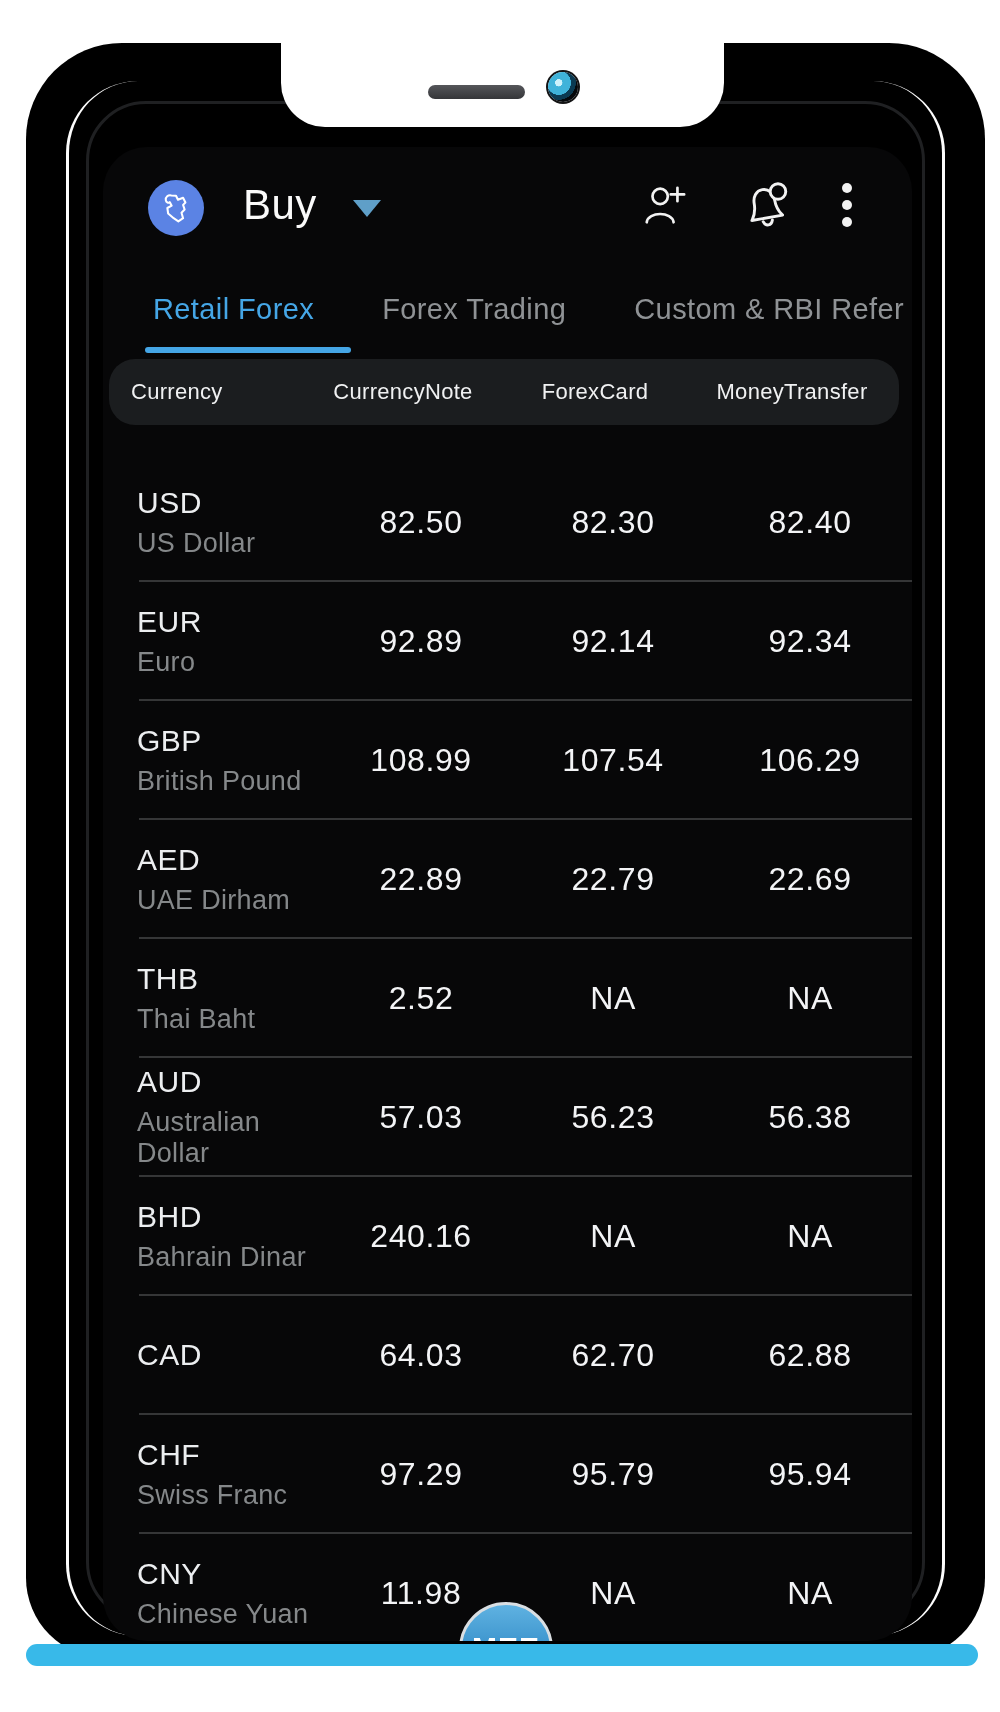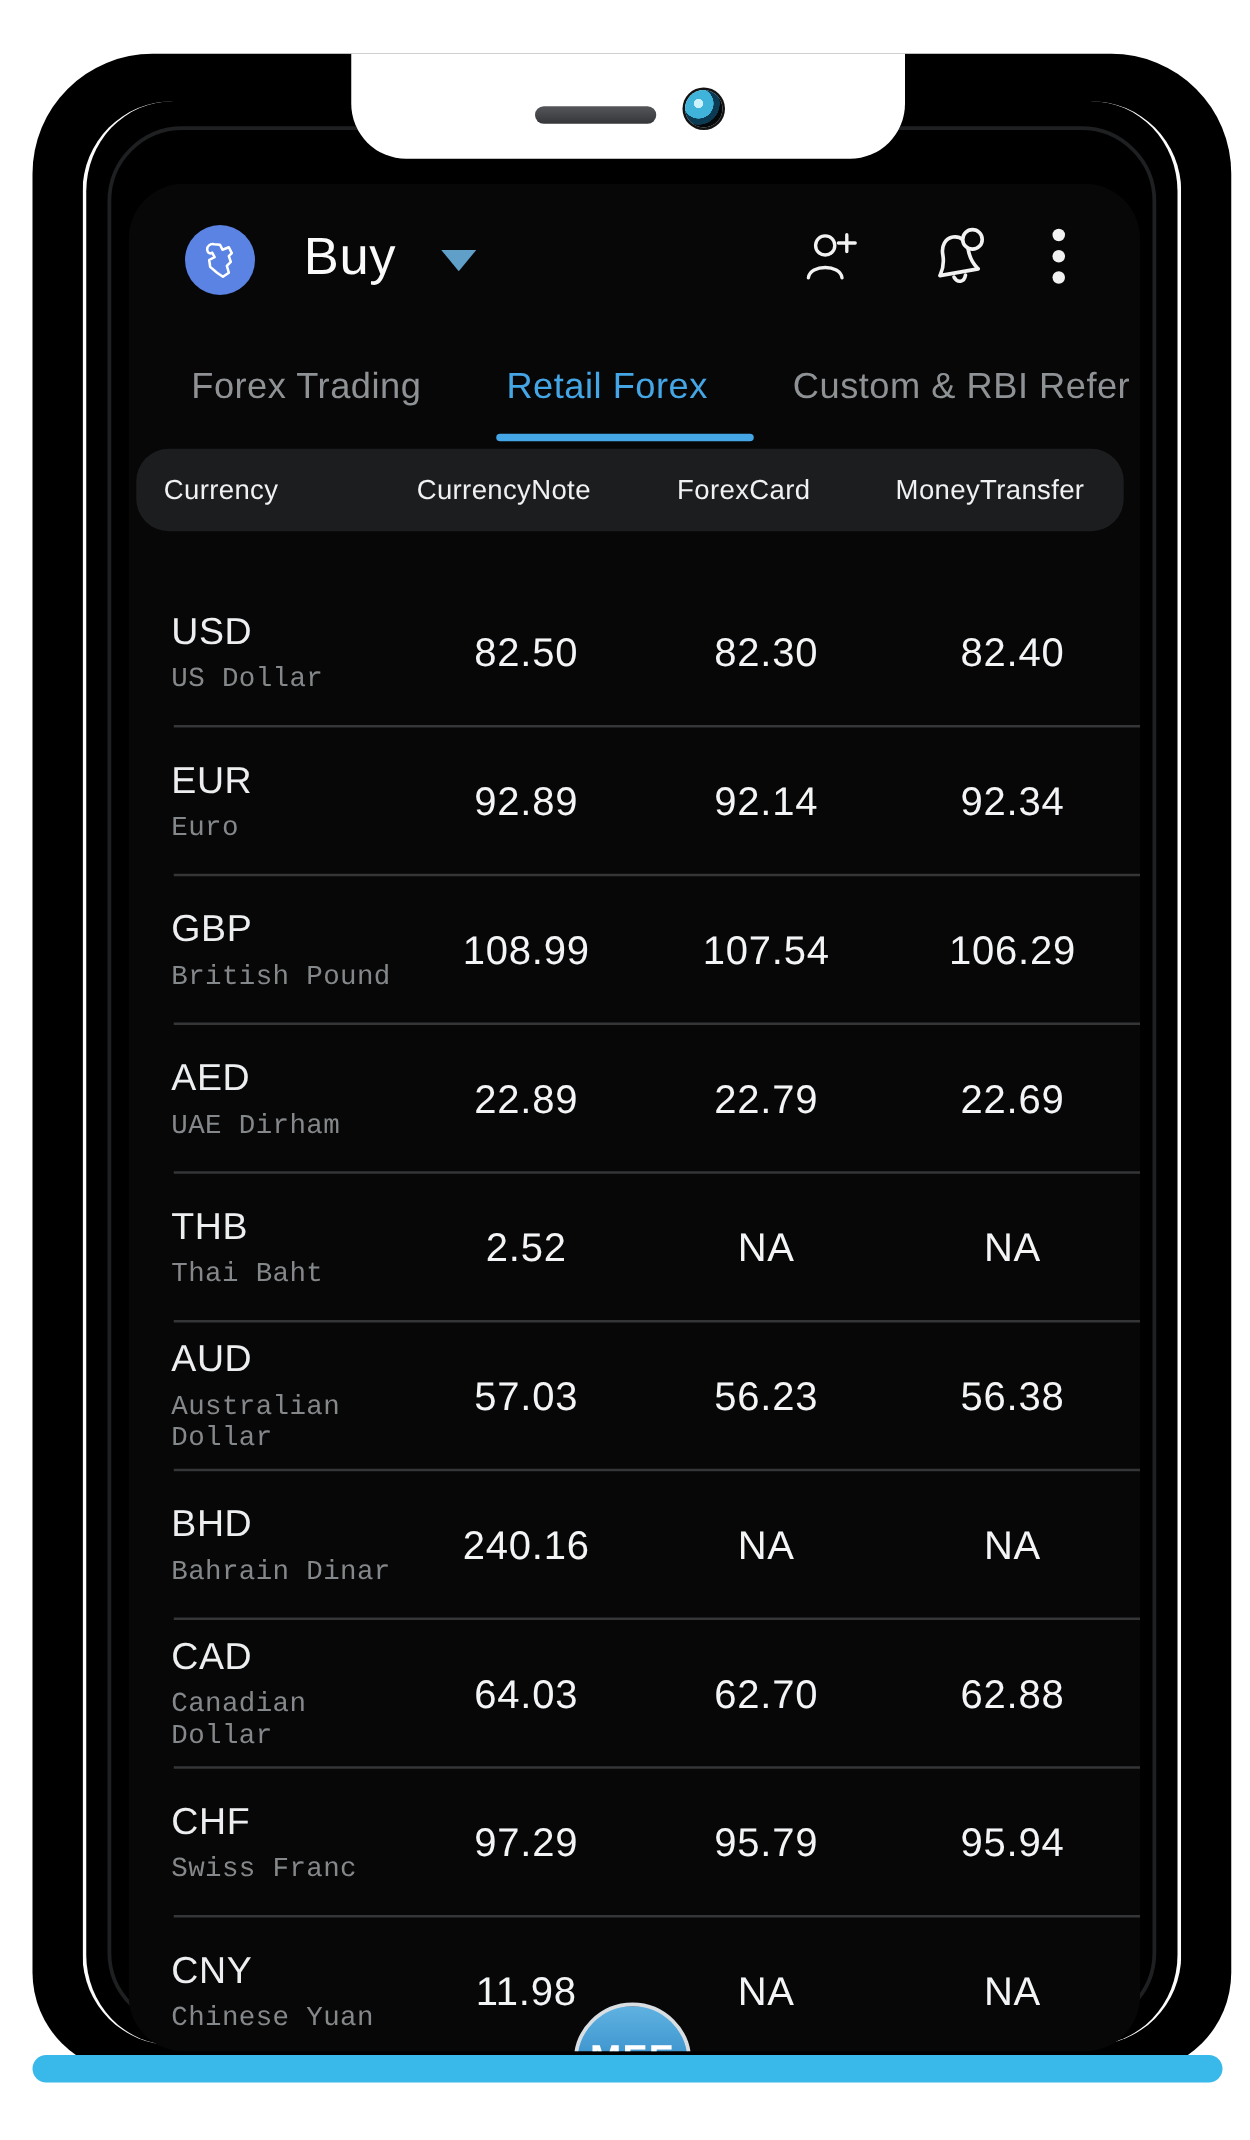--- a/index.html
+++ b/index.html
@@ -55,21 +55,21 @@
   .pill .col:first-child{text-align:left;padding-left:22px;}
 
   
   .rows{position:absolute;left:18px;top:316px;width:809px;}
   .row{position:relative;height:119px;display:grid;grid-template-columns:204px 192px 192px 202px;
        align-items:center;}
   .row::after{content:"";position:absolute;left:18px;right:0;bottom:0;height:2px;background:#353637;}
   .row:last-child::after{display:none;}
   .ccell{display:flex;flex-direction:column;justify-content:center;padding-left:16px;line-height:1.16;}
   .code{color:#eceef0;font-size:30px;letter-spacing:0.5px;}
-  .cname{color:#85888a;font-size:22px;margin-top:7px;letter-spacing:0.3px;font-family:Liberation Mono, monospace;}
+  .cname{color:#85888a;font-size:27px;margin-top:7px;letter-spacing:0.3px;}
   .val{color:#f3f4f6;font-size:32px;font-weight:300;text-align:center;letter-spacing:0.6px;}
 
   
   .fab{position:absolute;left:356px;top:1455px;width:94px;height:94px;border-radius:50%;
        background:linear-gradient(180deg,#5fb2e1 0%,#3a92cc 50%,#2b7ec0 100%);
        border:3px solid #d9dee2;box-sizing:border-box;text-align:center;cursor:pointer;z-index:6;}
   .fab span{display:inline-block;margin-top:26px;color:#ffffff;font-size:30px;font-weight:700;letter-spacing:1px;}
 
   
   .cyanbar{position:absolute;left:26px;top:1644px;width:952px;height:22px;border-radius:11px;
@@ -121,22 +121,22 @@
             <span class="dots">
                 <span></span>
                 <span></span>
                 <span></span>
               </span>
           </button>
         </div>
       </div>
 
       <div class="tabbar" id="tabbar">
+          <div class="tab active">Retail Forex</div>
           <div class="tab">Forex Trading</div>
-          <div class="tab active">Retail Forex</div>
           <div class="tab">Custom &amp; RBI Refer</div>
         </div>
 
       <div class="pill" id="pill">
           <div class="col">Currency</div>
           <div class="col">CurrencyNote</div>
           <div class="col">ForexCard</div>
           <div class="col">MoneyTransfer</div>
         </div>
 
@@ -200,21 +200,20 @@
       <span class="code">BHD</span>
       <span class="cname">Bahrain Dinar</span>
     </div>
     <div class="val">240.16</div>
     <div class="val">NA</div>
     <div class="val">NA</div>
   </div>
           <div class="row">
     <div class="ccell">
       <span class="code">CAD</span>
-      <span class="cname">Canadian Dollar</span>
     </div>
     <div class="val">64.03</div>
     <div class="val">62.70</div>
     <div class="val">62.88</div>
   </div>
           <div class="row">
     <div class="ccell">
       <span class="code">CHF</span>
       <span class="cname">Swiss Franc</span>
     </div>

